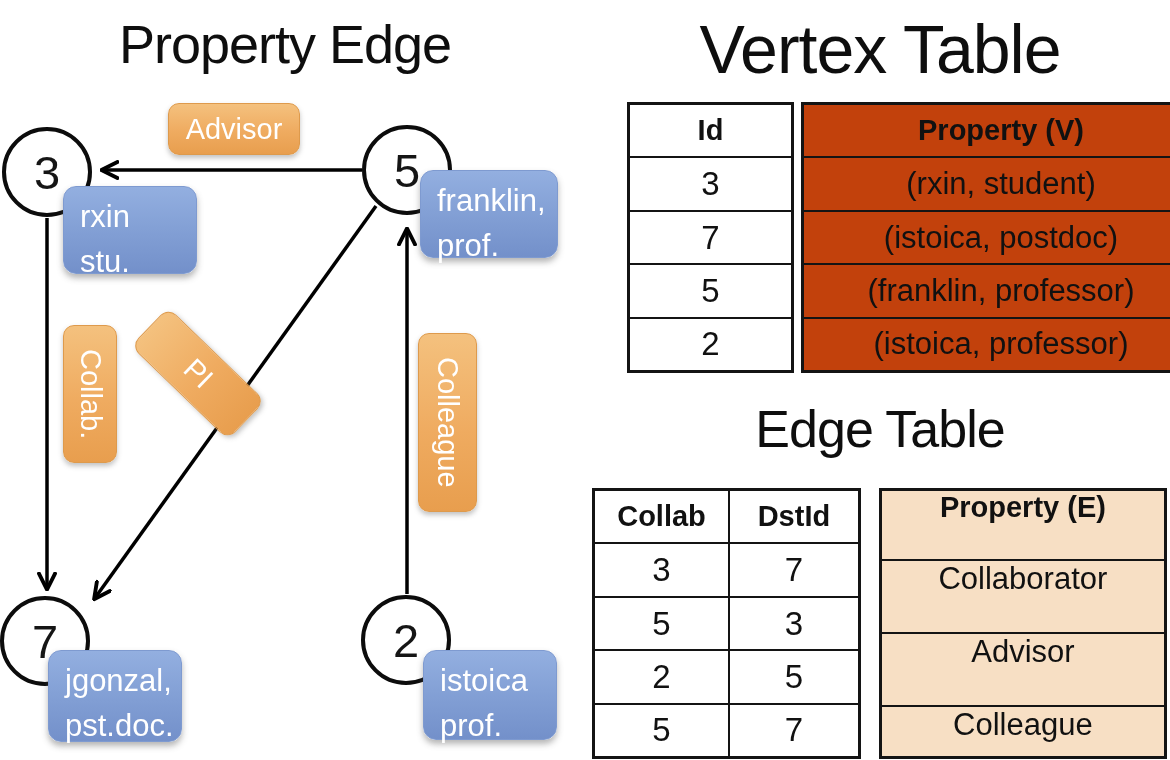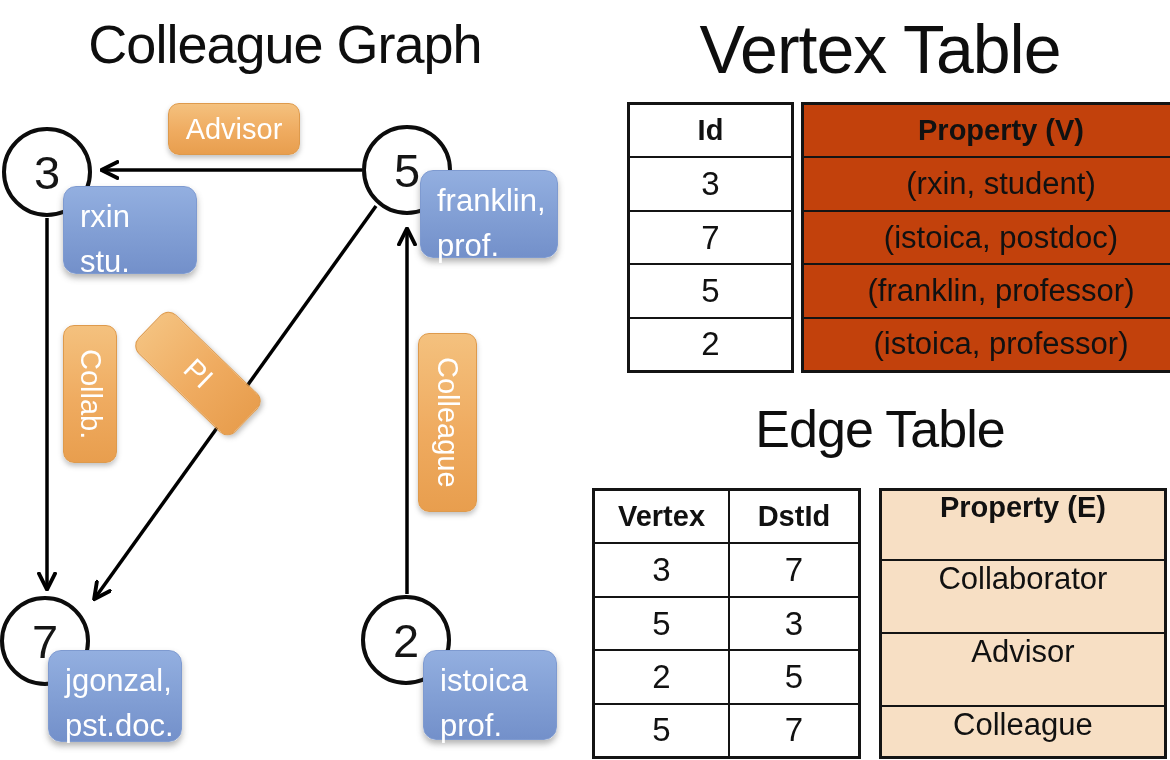--- a/index.html
+++ b/index.html
@@ -65,21 +65,21 @@
   #edge-table .col-srcdst .subcol.dst{flex:1;}
   #edge-table .col-prop{width:312px;margin-left:18px;background:#f7dfc4;gap:35px;}
   #edge-table .col-prop .cell{font-size:31px;}
   #edge-table .col-prop .cell.hdr{font-size:29px;}
 </style>
 </head>
 <body>
 
 <div class="canvas">
 
-  <h1 class="big-title" id="title-graph">Colleague Graph</h1>
+  <h1 class="big-title" id="title-graph">Property Edge</h1>
   <h1 class="big-title" id="title-vertex">Vertex Table</h1>
   <h1 class="big-title" id="title-edge">Edge Table</h1>
 
   <svg class="edges-svg" width="585" height="760" viewBox="0 0 585 760">
     <defs>
       <marker id="arrow" viewBox="0 0 12 12" refX="10" refY="6" markerWidth="5.5" markerHeight="5.5" orient="auto">
         <path d="M1,1 L11,6 L1,11" fill="none" stroke="#000" stroke-width="2.4" stroke-linecap="round" stroke-linejoin="round"></path>
       </marker>
     </defs>
     <line x1="362" y1="170" x2="103" y2="170" stroke="#000" stroke-width="3.5" marker-end="url(#arrow)"></line>
@@ -136,21 +136,21 @@
       <div class="cell">(rxin, student)</div>
       <div class="cell">(istoica, postdoc)</div>
       <div class="cell">(franklin, professor)</div>
       <div class="cell">(istoica, professor)</div>
     </div>
   </div>
 
   <div class="tbl" id="edge-table">
     <div class="col col-srcdst pair">
       <div class="subcol src">
-        <div class="cell hdr">Vertex</div>
+        <div class="cell hdr">Collab</div>
         <div class="cell">3</div>
         <div class="cell">5</div>
         <div class="cell">2</div>
         <div class="cell">5</div>
       </div>
       <div class="subcol dst">
         <div class="cell hdr">DstId</div>
         <div class="cell">7</div>
         <div class="cell">3</div>
         <div class="cell">5</div>

